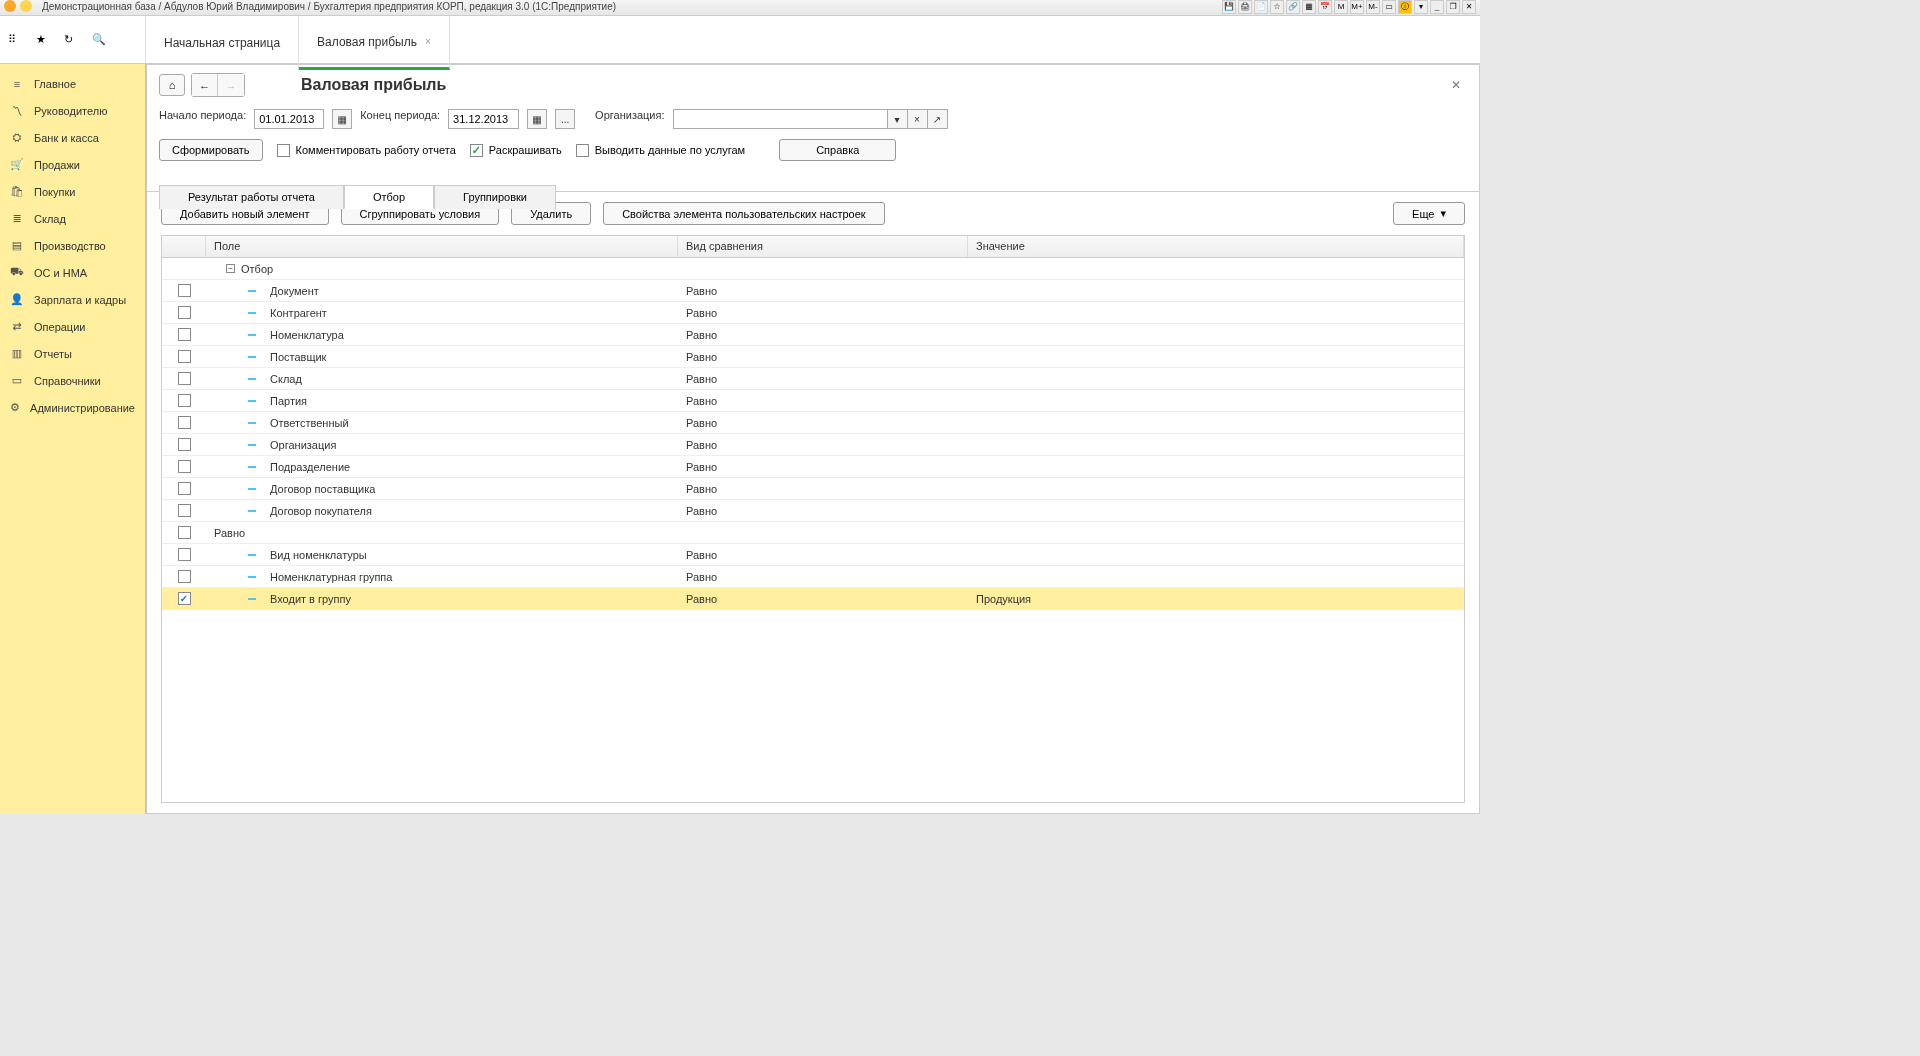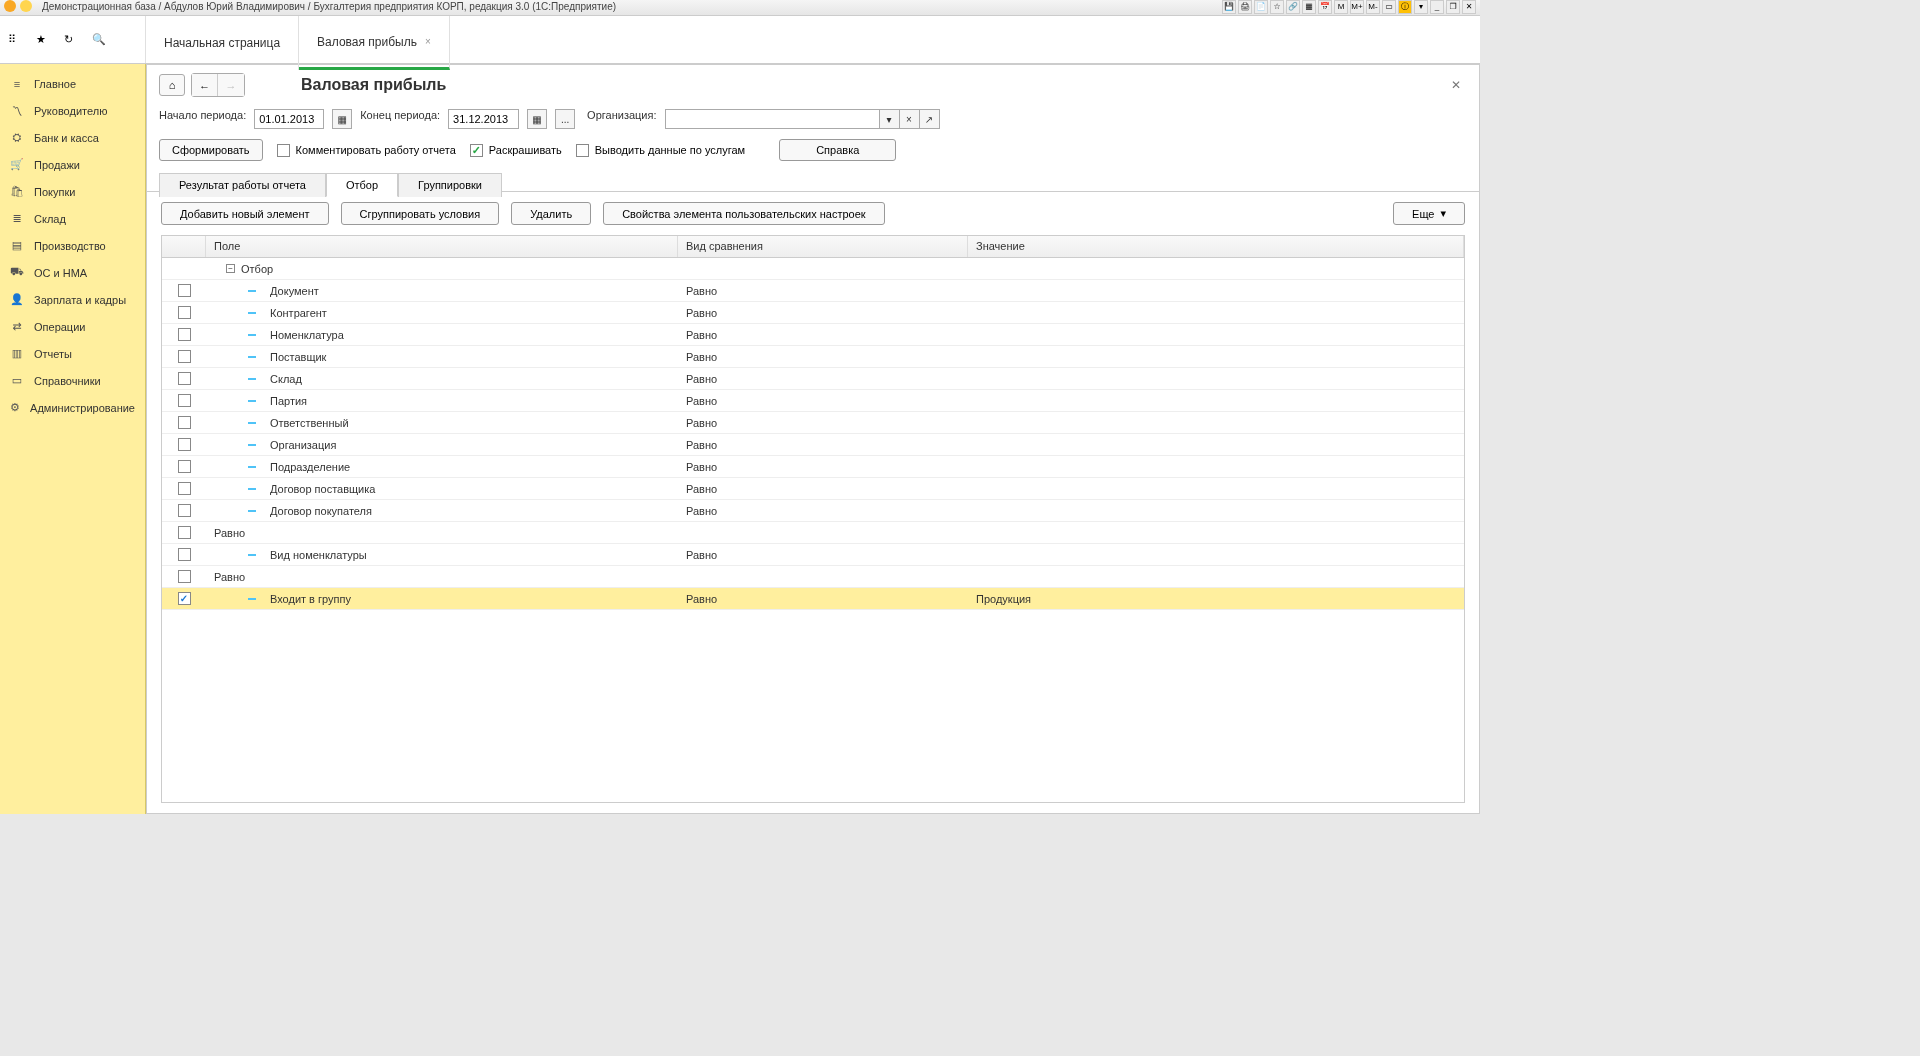--- a/index.html
+++ b/index.html
@@ -45,21 +45,21 @@
 
 
 .opts { display: flex; align-items: center; padding: 6px 12px; gap: 14px; }
 .btn { padding: 4px 12px; border: 1px solid #999; border-radius: 3px; background: #f8f8f8; cursor: pointer; font-size: 11px; }
 .cbwrap { display: flex; align-items: center; gap: 6px; }
 .cb { width: 13px; height: 13px; border: 1px solid #888; background: #fff; display: flex; align-items: center; justify-content: center; }
 .cb.checked::after { content: "✓"; color: #28a745; font-size: 11px; font-weight: bold; }
 
 
 .subtabs { display: flex; padding: 0 12px; border-bottom: 1px solid #ccc; }
-.subtab { padding: 5px 19px; border: 1px solid #ccc; border-bottom: none; margin-right: 0; font-size: 11px; cursor: pointer; background: #f2f2f2; position: relative; top: 6px; }
+.subtab { padding: 5px 28px; border: 1px solid #ccc; border-bottom: none; margin-right: 0; font-size: 11px; cursor: pointer; background: #f2f2f2; position: relative; top: 18px; }
 .subtab.active { background: #fff; border-bottom: 1px solid #fff; }
 
 
 .tbar { display: flex; padding: 10px 14px; gap: 12px; }
 .tbar .btn { padding: 4px 18px; }
 .tbar .right { margin-left: auto; }
 .more { padding: 4px 10px; display: flex; align-items: center; gap: 6px; }
 
 
 .grid { margin: 0 14px 10px; border: 1px solid #ccc; flex: 1; overflow: auto; background: #fff; }
@@ -198,21 +198,21 @@
     </div>
 
     <div class="params">
       <span>Начало периода:</span>
       <input type="text" style="width: 70px;" value="01.01.2013">
       <div class="smbtn">▦</div>
       <span>Конец периода:</span>
       <input type="text" style="width: 71px;" value="31.12.2013">
       <div class="smbtn">▦</div>
       <div class="smbtn">...</div>
-      <span style="margin-left:4px">Организация:</span>
+      <span style="margin-left:12px">Организация:</span>
       <div style="display:flex">
         <div class="orgfield"></div>
         <div class="smbtn" style="border-left:none">▾</div>
         <div class="smbtn" style="border-left:none">×</div>
         <div class="smbtn" style="border-left:none">↗</div>
       </div>
     </div>
 
     <div class="opts">
       <button class="btn">Сформировать</button>
@@ -401,20 +401,24 @@
               <span class="minus"></span>
               <span>Вид номенклатуры</span>
             </div>
             <div class="gc c2">Равно</div>
             <div class="gc c3"></div>
           </div>
           <div class="grow">
             <div class="gc c0">
               <div class="rowcb"></div>
             </div>
+            <div class="gc c1">
+              <span class="minus"></span>
+              <span>Номенклатурная группа</span>
+            </div>
             <div class="gc c2">Равно</div>
             <div class="gc c3"></div>
           </div>
           <div class="grow sel">
             <div class="gc c0">
               <div class="rowcb checked"></div>
             </div>
             <div class="gc c1">
               <span class="minus"></span>
               <span>Входит в группу</span>

